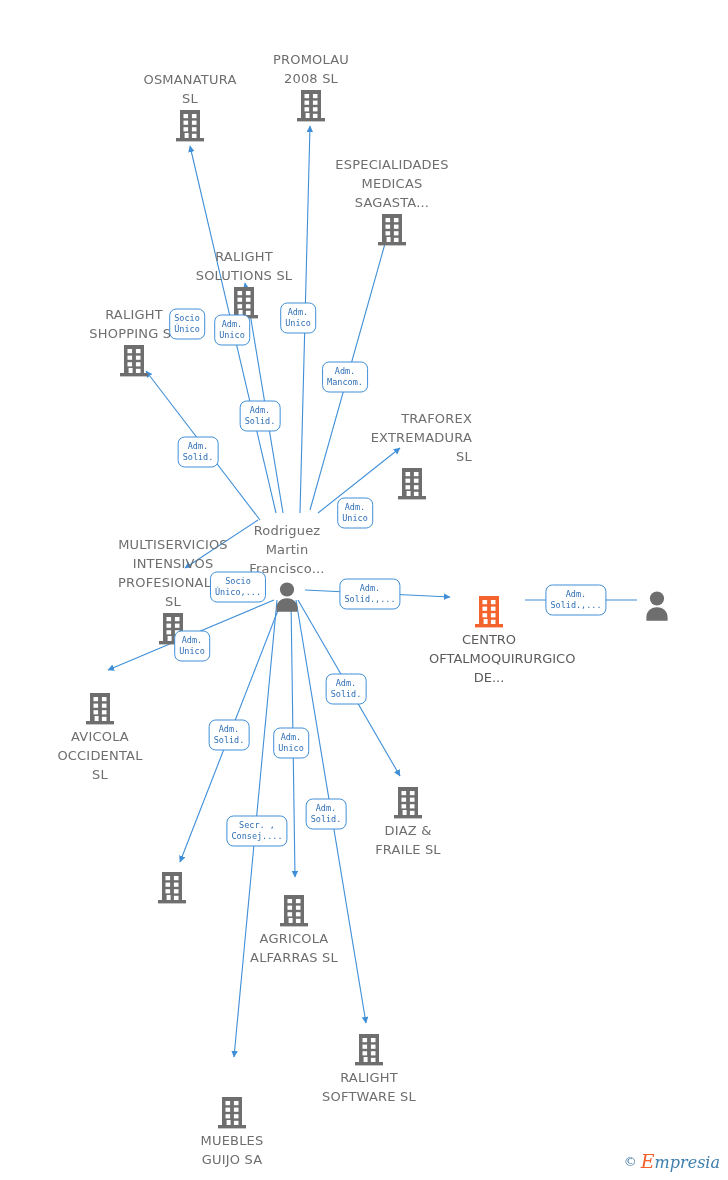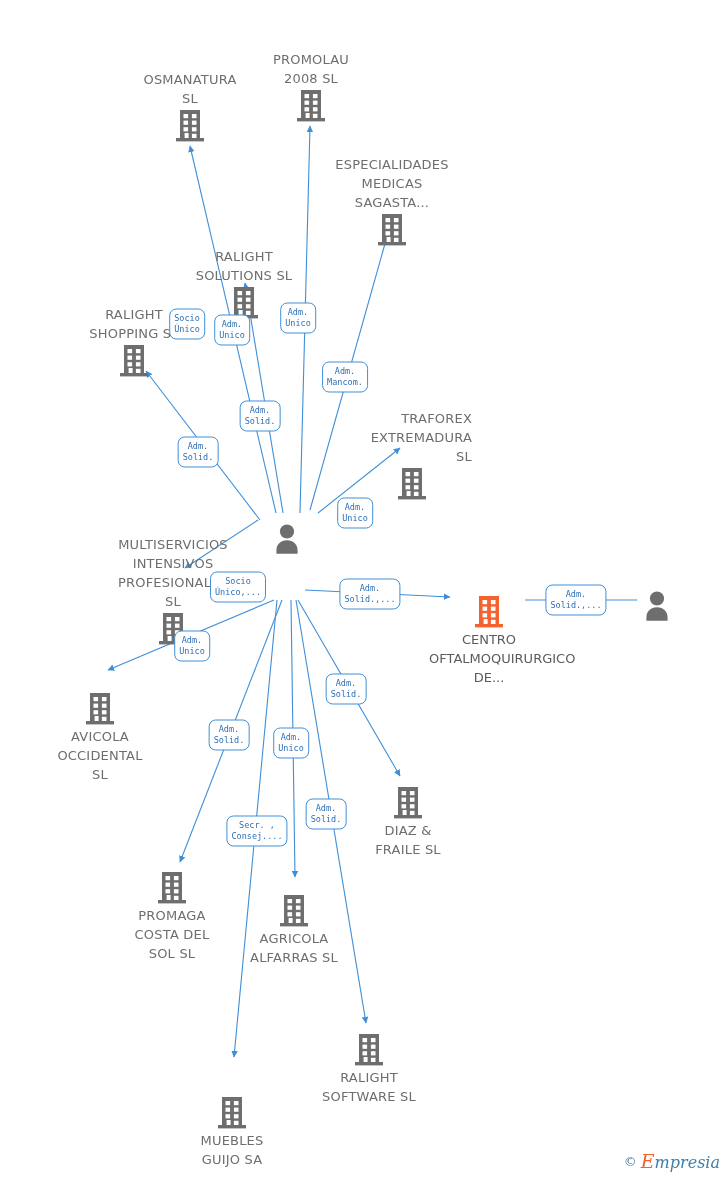--- a/index.html
+++ b/index.html
@@ -175,21 +175,23 @@
             <rect x="8.5" y="5" width="4.6" height="4.2" fill="#ffffff"></rect>
             <rect x="16.9" y="5" width="4.6" height="4.2" fill="#ffffff"></rect>
             <rect x="8.5" y="11.6" width="4.6" height="4.2" fill="#ffffff"></rect>
             <rect x="16.9" y="11.6" width="4.6" height="4.2" fill="#ffffff"></rect>
             <rect x="8.5" y="18.2" width="4.6" height="4.2" fill="#ffffff"></rect>
             <rect x="16.9" y="18.2" width="4.6" height="4.2" fill="#ffffff"></rect>
             <rect x="9.6" y="24" width="4" height="5.3" fill="#ffffff"></rect>
             <rect x="16.9" y="24.8" width="4.6" height="4.2" fill="#ffffff"></rect>
             <rect x="1" y="29" width="28" height="3.4" fill="#6e6e6e"></rect>
           </svg></span></div>
-      <div class="node person above" style="left: 287px; top: 521px;"><span><svg class="ico" width="30" height="34" viewBox="0 0 30 34" xmlns="http://www.w3.org/2000/svg">
+      <div class="node person above" style="left: 287px; top: 521px;"><span class="lbl">Rodriguez
+Martin
+Francisco...</span><span><svg class="ico" width="30" height="34" viewBox="0 0 30 34" xmlns="http://www.w3.org/2000/svg">
             <circle cx="15" cy="10.5" r="7.1" fill="#6e6e6e"></circle>
             <path d="M15 19.2c-6.6 0-10.6 4.3-10.6 10.2v3.4h21.2v-3.4c0-5.9-4-10.2-10.6-10.2z" fill="#6e6e6e"></path>
           </svg></span></div>
       <div class="node company focus" style="left: 489px; top: 595px;"><span><svg class="ico" width="30" height="34" viewBox="0 0 30 34" xmlns="http://www.w3.org/2000/svg">
             <rect x="5" y="1" width="20" height="28" fill="#f4622d"></rect>
             <rect x="7.2" y="3.2" width="15.6" height="24" fill="#ffffff" opacity="0.0"></rect>
             <rect x="8.5" y="5" width="4.6" height="4.2" fill="#ffffff"></rect>
             <rect x="16.9" y="5" width="4.6" height="4.2" fill="#ffffff"></rect>
             <rect x="8.5" y="11.6" width="4.6" height="4.2" fill="#ffffff"></rect>
             <rect x="16.9" y="11.6" width="4.6" height="4.2" fill="#ffffff"></rect>
@@ -239,23 +241,21 @@
             <rect x="7.2" y="3.2" width="15.6" height="24" fill="#ffffff" opacity="0.0"></rect>
             <rect x="8.5" y="5" width="4.6" height="4.2" fill="#ffffff"></rect>
             <rect x="16.9" y="5" width="4.6" height="4.2" fill="#ffffff"></rect>
             <rect x="8.5" y="11.6" width="4.6" height="4.2" fill="#ffffff"></rect>
             <rect x="16.9" y="11.6" width="4.6" height="4.2" fill="#ffffff"></rect>
             <rect x="8.5" y="18.2" width="4.6" height="4.2" fill="#ffffff"></rect>
             <rect x="16.9" y="18.2" width="4.6" height="4.2" fill="#ffffff"></rect>
             <rect x="9.6" y="24" width="4" height="5.3" fill="#ffffff"></rect>
             <rect x="16.9" y="24.8" width="4.6" height="4.2" fill="#ffffff"></rect>
             <rect x="1" y="29" width="28" height="3.4" fill="#6e6e6e"></rect>
-          </svg></span><span class="lbl">PROMAGA
-COSTA DEL
-SOL SL</span></div>
+          </svg></span></div>
       <div class="node company" style="left: 294px; top: 894px;"><span><svg class="ico" width="30" height="34" viewBox="0 0 30 34" xmlns="http://www.w3.org/2000/svg">
             <rect x="5" y="1" width="20" height="28" fill="#6e6e6e"></rect>
             <rect x="7.2" y="3.2" width="15.6" height="24" fill="#ffffff" opacity="0.0"></rect>
             <rect x="8.5" y="5" width="4.6" height="4.2" fill="#ffffff"></rect>
             <rect x="16.9" y="5" width="4.6" height="4.2" fill="#ffffff"></rect>
             <rect x="8.5" y="11.6" width="4.6" height="4.2" fill="#ffffff"></rect>
             <rect x="16.9" y="11.6" width="4.6" height="4.2" fill="#ffffff"></rect>
             <rect x="8.5" y="18.2" width="4.6" height="4.2" fill="#ffffff"></rect>
             <rect x="16.9" y="18.2" width="4.6" height="4.2" fill="#ffffff"></rect>
             <rect x="9.6" y="24" width="4" height="5.3" fill="#ffffff"></rect>

